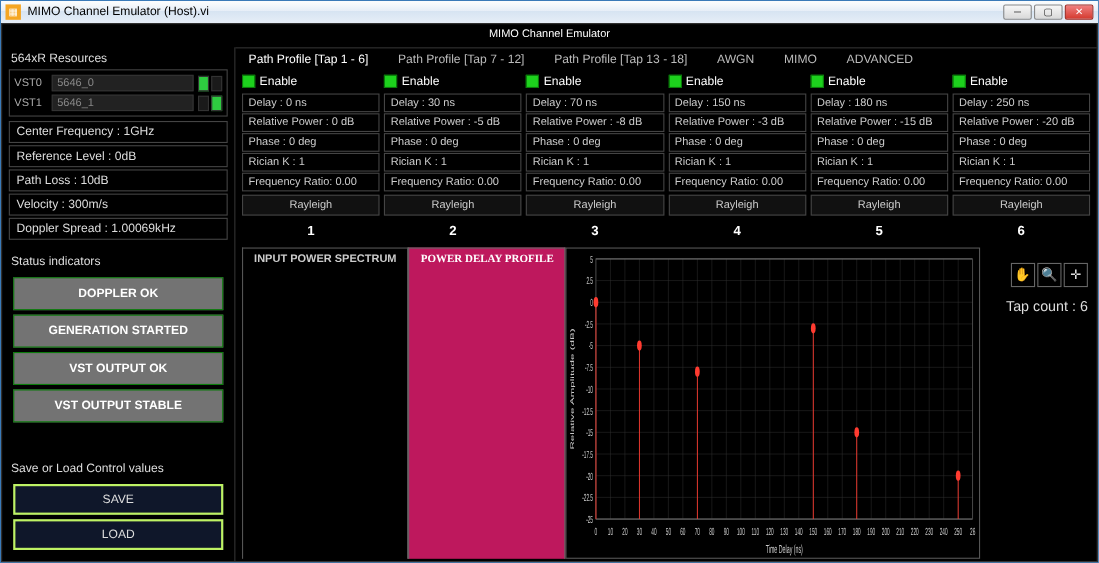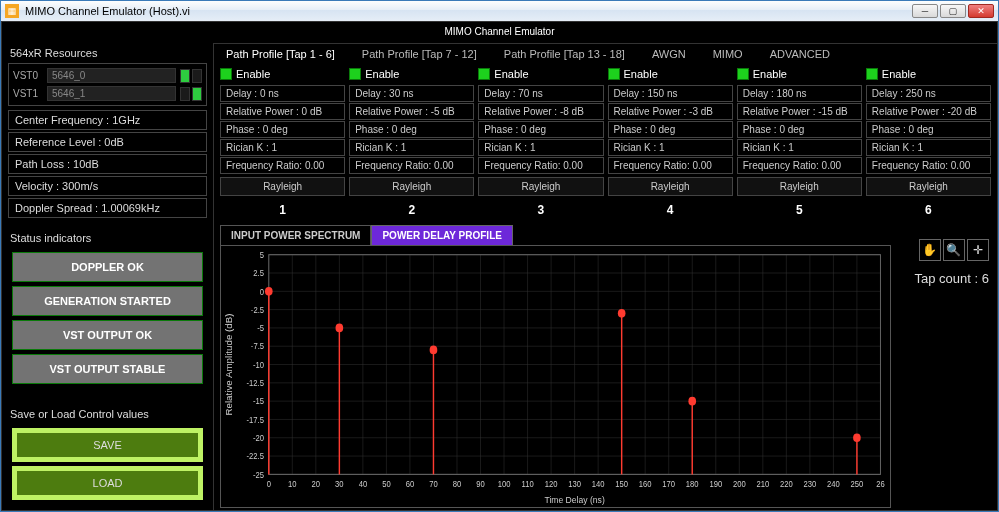--- a/index.html
+++ b/index.html
@@ -26,40 +26,40 @@
 .leds { display: flex; gap: 2px; }
 .led { width: 10px; height: 14px; border: 1px solid #333; background: #1a1a1a; }
 .led.on { background: #2ecc40; }
 
 .param { border: 1px solid #444; color: #ddd; padding: 3px 6px; font-size: 11px; margin-bottom: 2px; }
 
 .status { margin-top: 8px; }
 .stat-btn { background: #737373; border: 1px solid #0a7a0a; color: #fff; font-weight: bold; font-size: 11px; padding: 8px 0; text-align: center; margin: 4px 4px; cursor: default; }
 
 .save-load { margin-top: auto; padding-top: 4px; }
-.sl-btn { background: #4d7c0f; border: 5px solid #bef264; color: #ddd; font-size: 11px; padding: 6px 0; text-align: center; margin: 4px 4px; cursor: pointer; }
+.sl-btn { background: #0f172a; border: 2px solid #bef264; color: #ddd; font-size: 11px; padding: 6px 0; text-align: center; margin: 4px 4px; cursor: pointer; }
 
 .content { flex: 1; display: flex; flex-direction: column; border-top: 1px solid #333; }
 .tabstrip { display: flex; gap: 27px; padding: 4px 12px 6px; color: #bbb; font-size: 11px; }
 .tabstrip .tab { cursor: pointer; }
 .tabstrip .tab.active { color: #fff; }
 
 .taps-row { display: flex; gap: 4px; padding: 0 6px 4px; }
 .tap { flex: 1; display: flex; flex-direction: column; gap: 1px; }
 .tap .enable { display: flex; align-items: center; gap: 4px; padding: 2px 0 4px; }
 .tap .enable .sq { width: 12px; height: 12px; background: #1dd11d; border: 1px solid #0a7a0a; }
 .tap .fld { border: 1px solid #444; color: #ccc; padding: 2px 5px; font-size: 10px; }
 .tap .raybtn { border: 1px solid #444; background: #111; color: #ccc; padding: 3px 0; text-align: center; font-size: 10px; margin-top: 2px; cursor: pointer; }
 .tap .num { text-align: center; font-weight: bold; color: #fff; padding-top: 6px; font-size: 12px; }
 
 .plot-area { flex: 1; display: flex; }
-.plot-left { flex: 1; display: flex; flex-direction: column; padding: 4px 6px 2px 6px; }
+.plot-left { flex: 1; display: flex; flex-direction: row; padding: 4px 6px 2px 6px; }
 .plot-tabs { display: flex; gap: 0; }
 .plot-tab { border: 1px solid #555; border-bottom: none; padding: 4px 10px; font-size: 10px; font-weight: bold; color: #ccc; cursor: pointer; background: #000; }
-.plot-tab.active { background: #6d28d9; color: #fff; border-color: #666; }
+.plot-tab.active { background: #be185d; color: #fff; border-color: #666; font-family: Liberation Serif, serif; }
 .plot { flex: 1; border: 1px solid #555; position: relative; }
 .plot svg { width: 100%; height: 100%; }
 .plot-right { width: 100px; padding: 18px 8px 0 0; display: flex; flex-direction: column; align-items: flex-end; gap: 10px; }
 .plot-tools { display: flex; gap: 2px; }
 .tool { width: 22px; height: 22px; border: 1px solid #666; background: #000; color: #ddd; display: flex; align-items: center; justify-content: center; font-size: 12px; cursor: pointer; }
 .tapcount { color: #ddd; font-size: 13px; white-space: nowrap; }
 
 text { font-family: "Segoe UI", sans-serif; }
 </style>
 </head>

